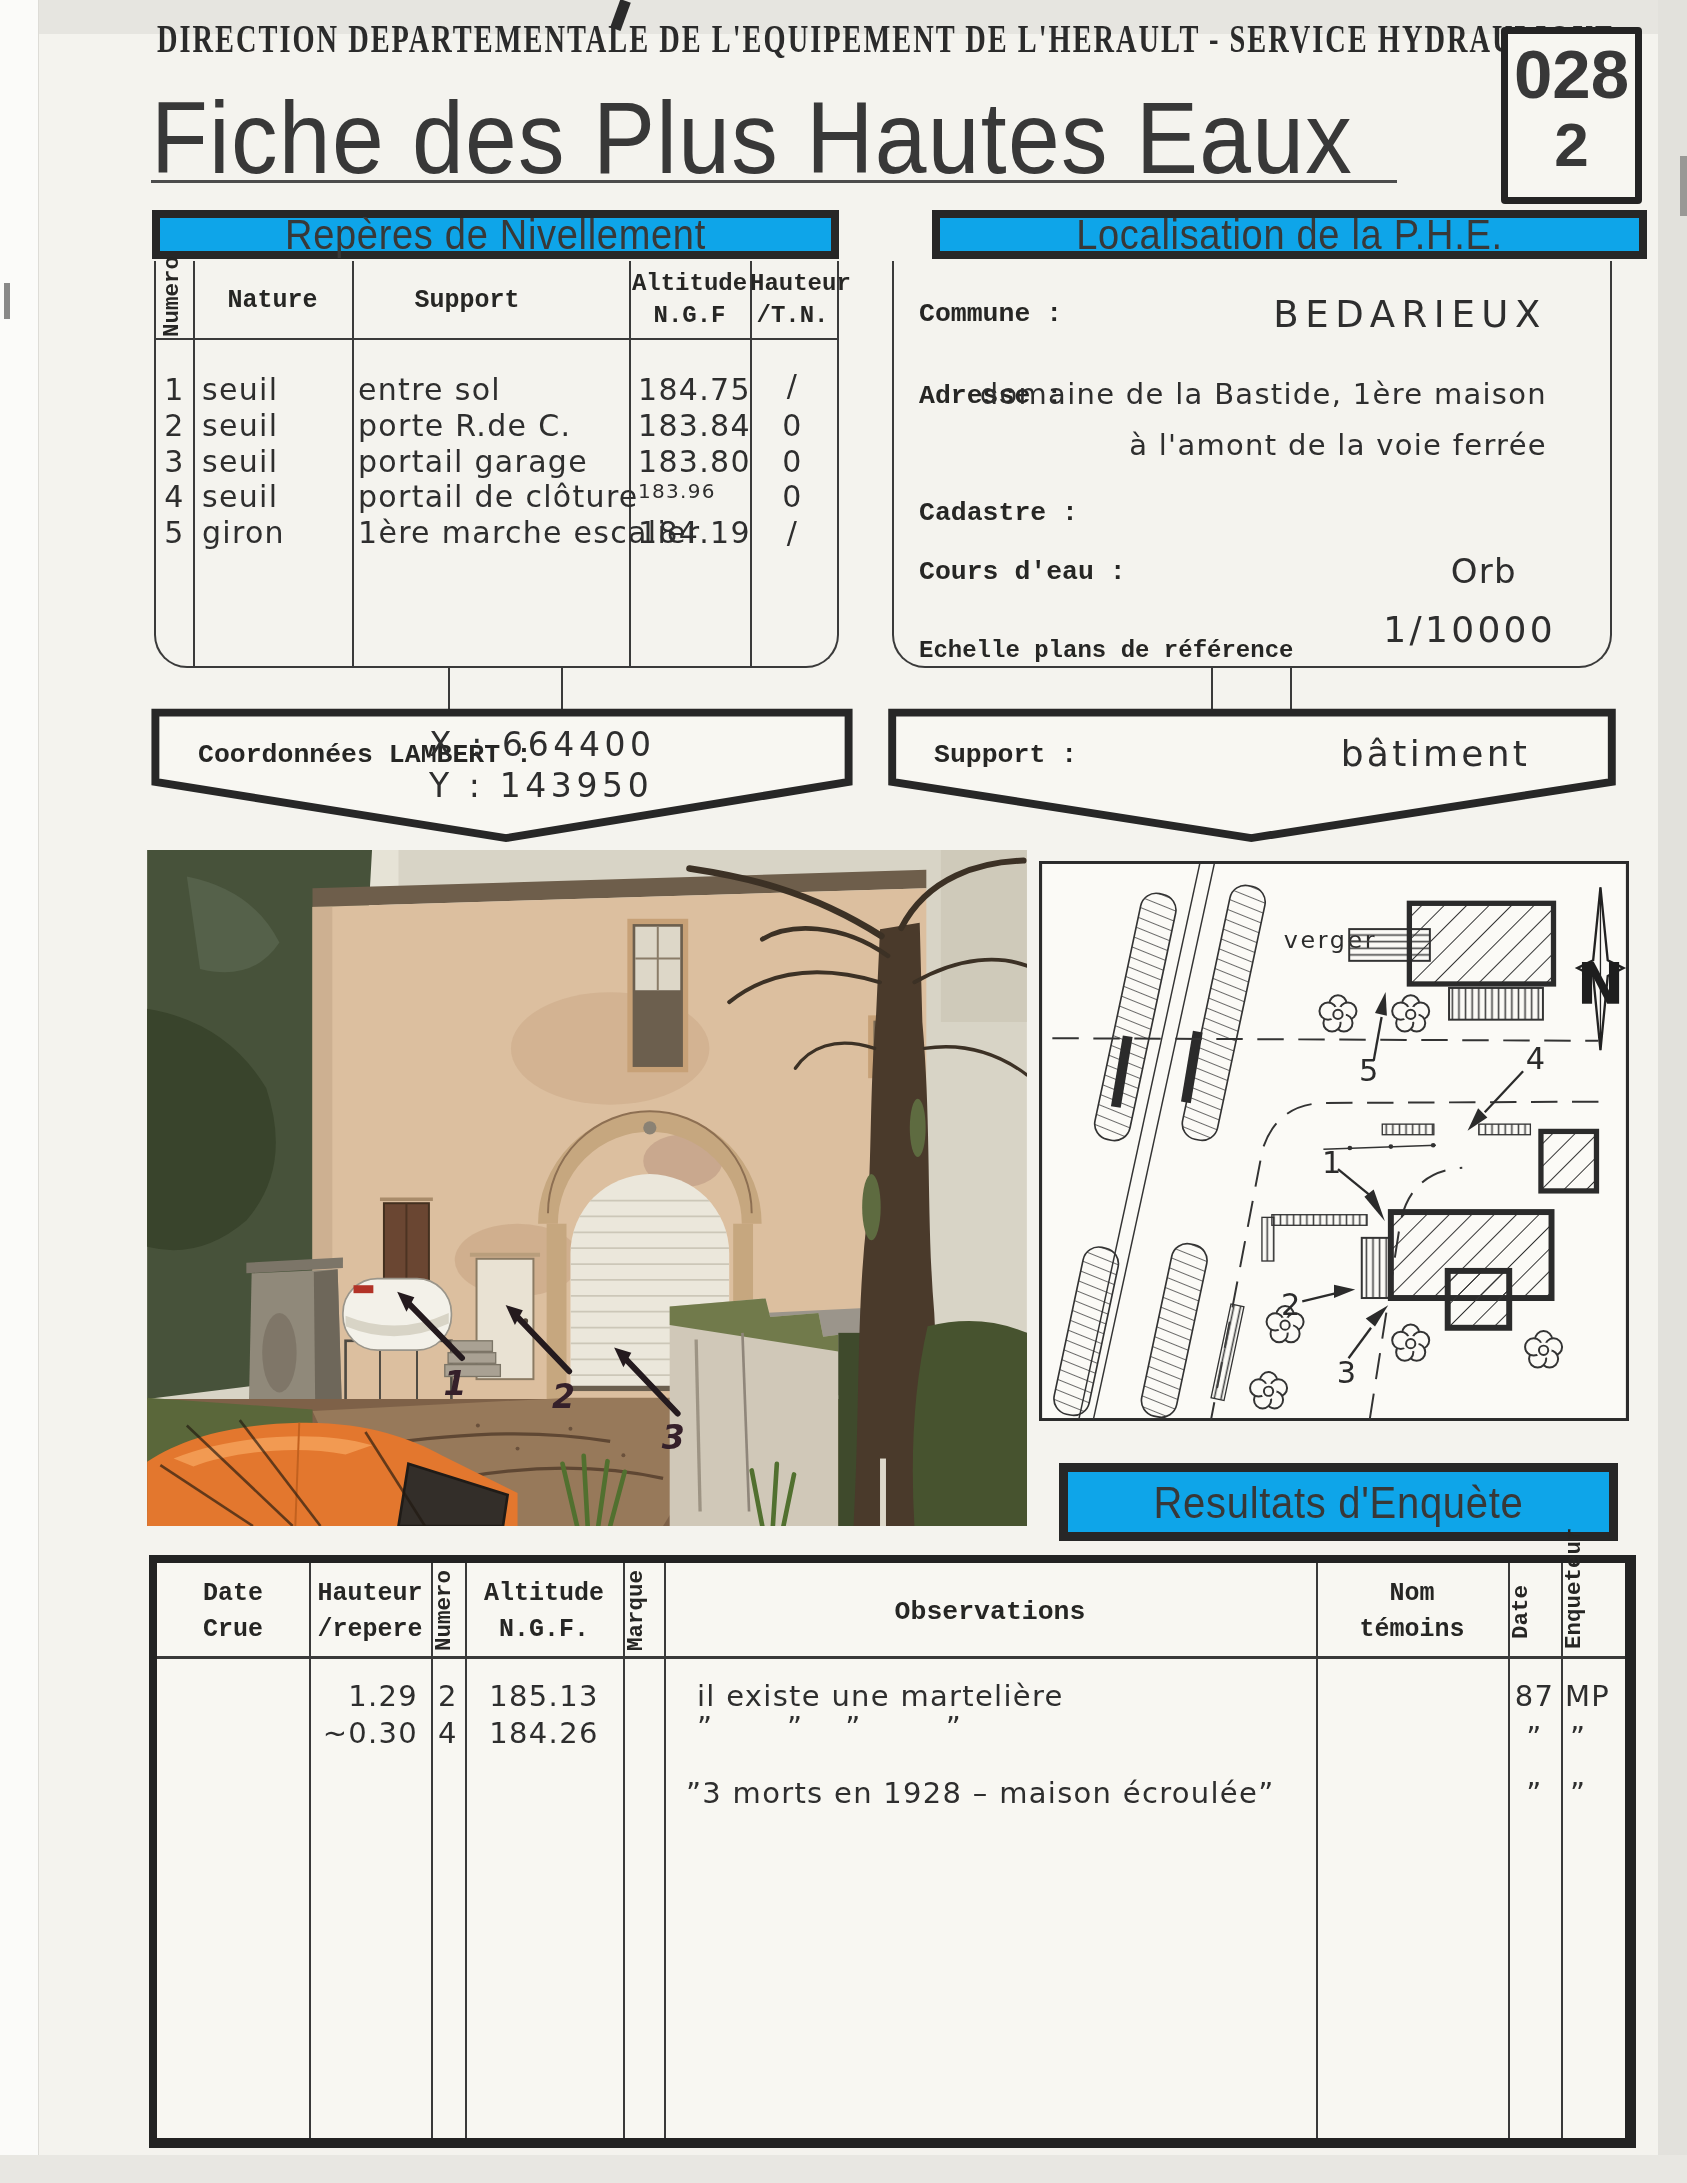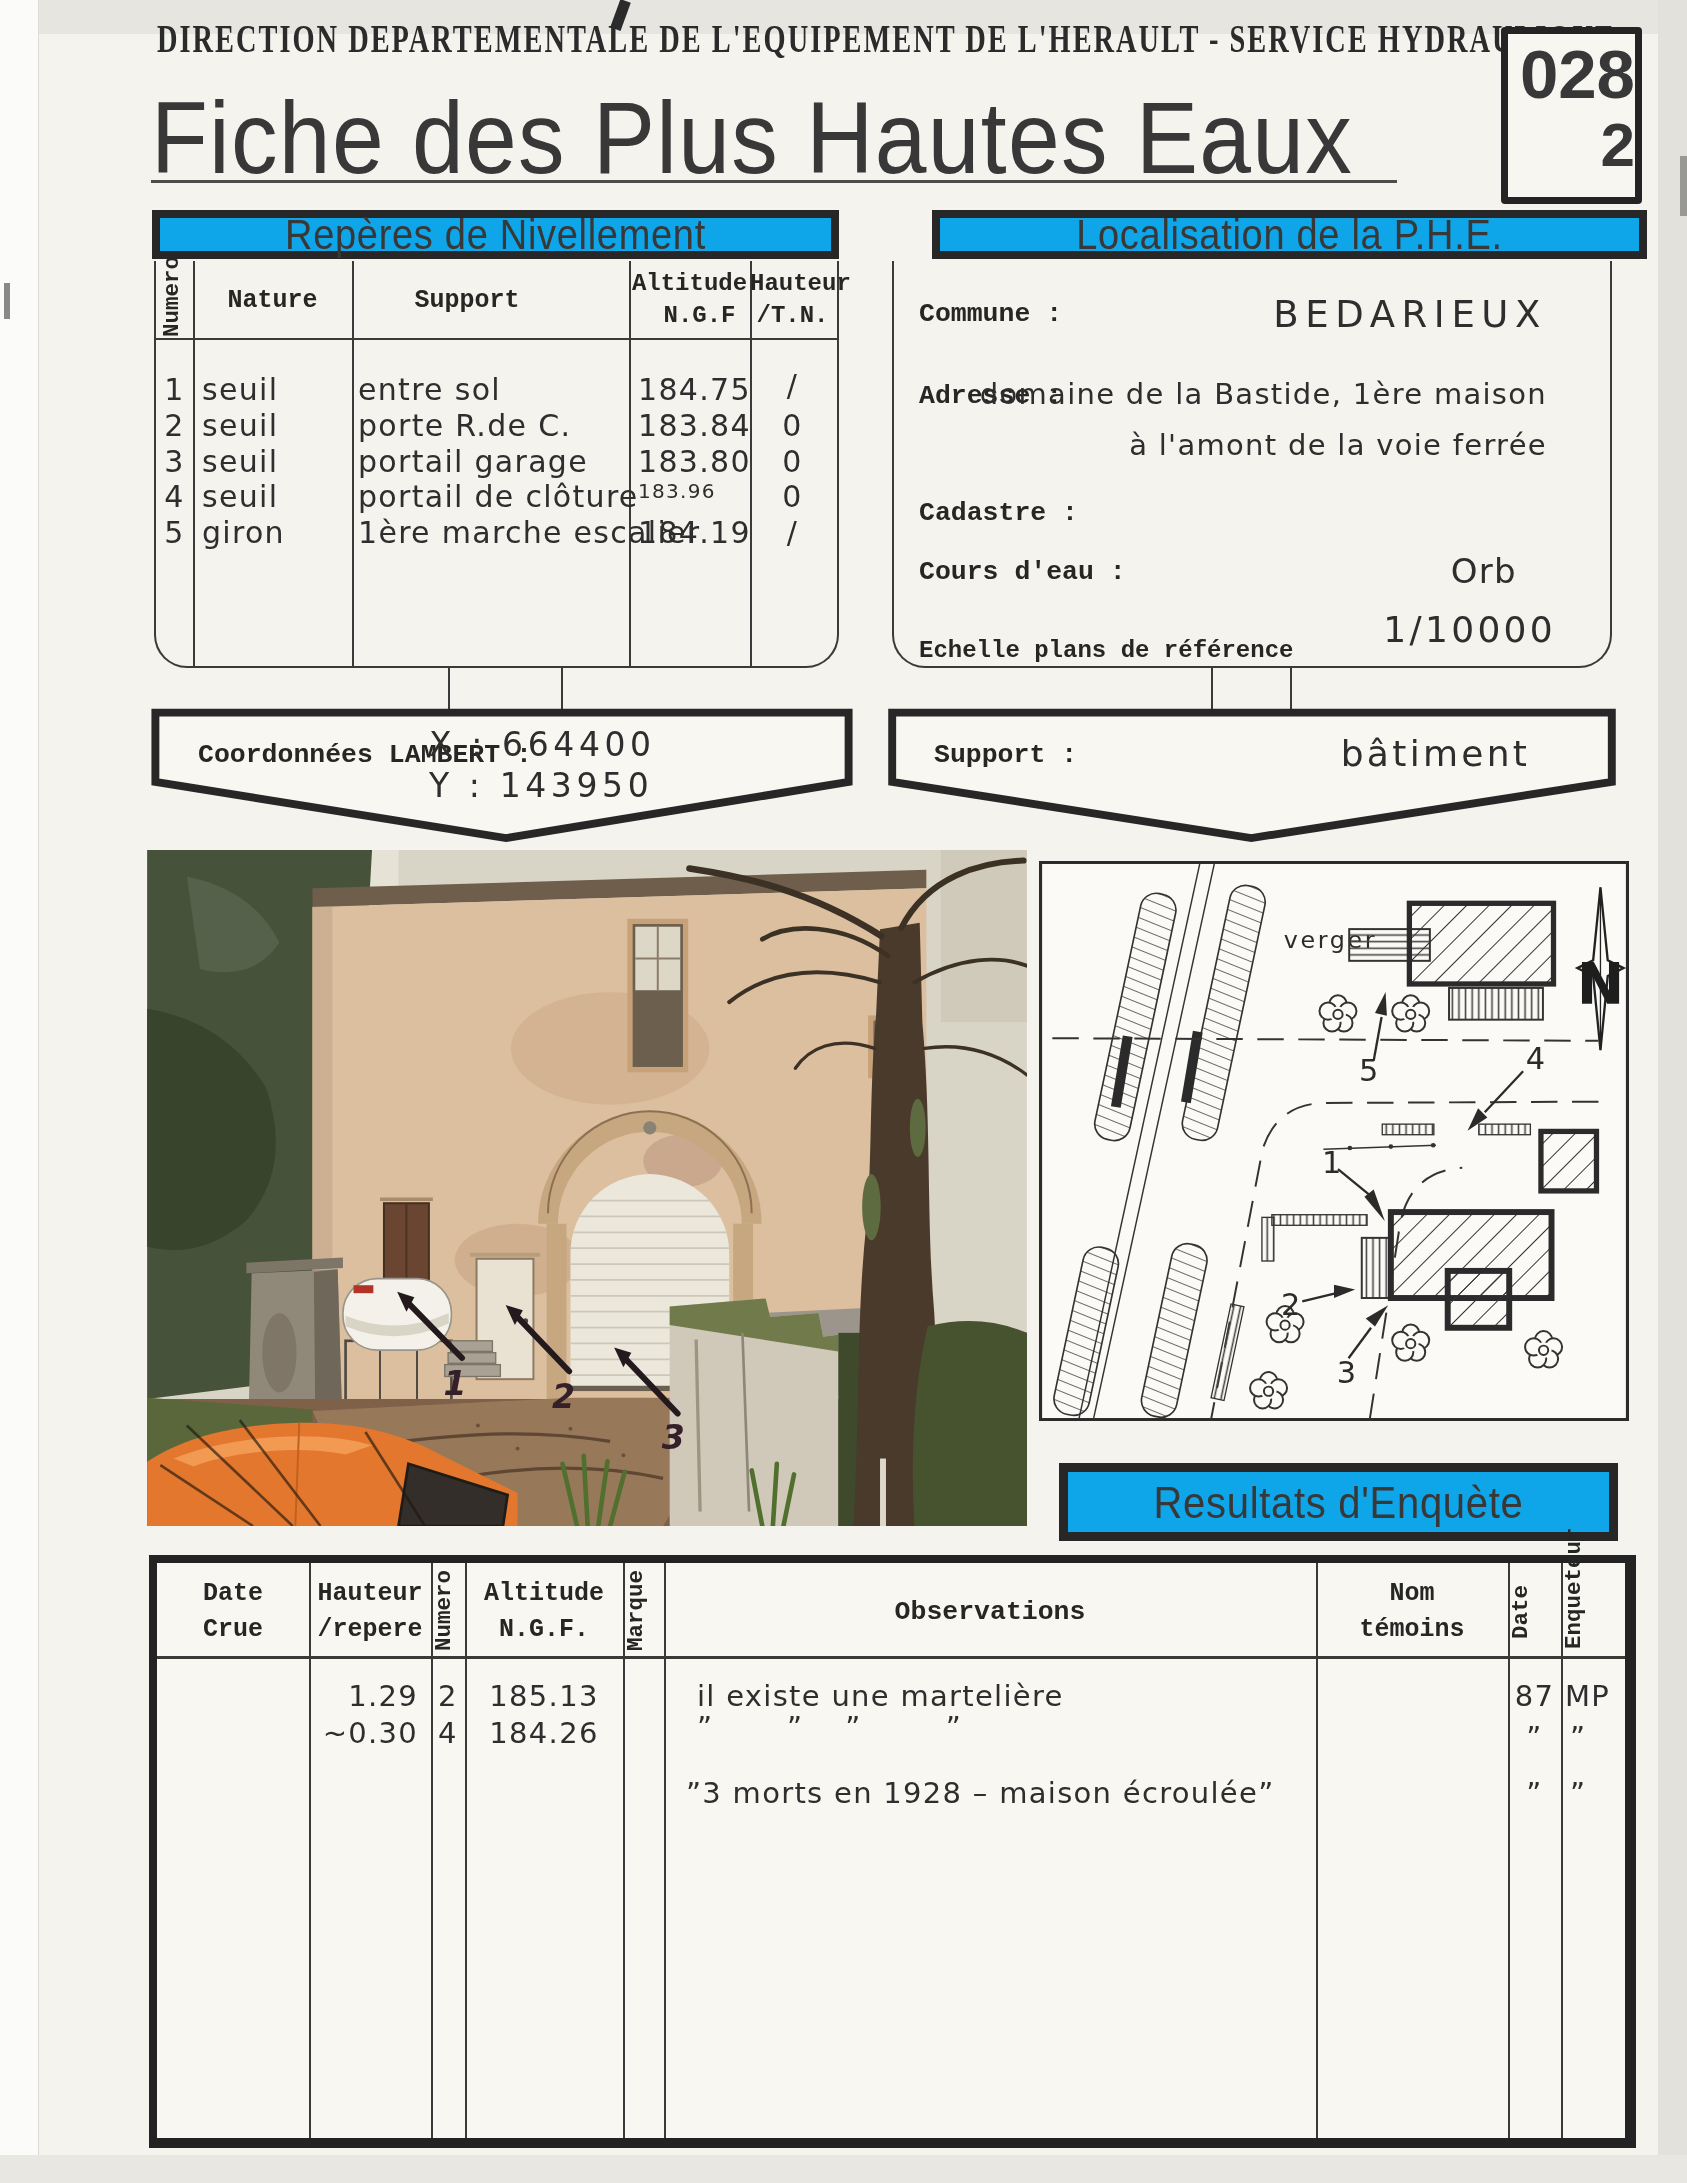--- a/index.html
+++ b/index.html
@@ -42,21 +42,21 @@
   <div class="abs edge-top"></div>
   <div class="abs edge-left"></div>
   <div class="abs edge-right"></div>
   <div class="abs edge-bottom"></div>
   <div class="abs speck" style="left:615px;top:0px;width:10.6px;height:30px;transform:rotate(20deg);"></div>
   <div class="abs speck" style="left:4px;top:283px;width:6px;height:36px;opacity:.55;"></div>
   <div class="abs speck" style="left:1680px;top:156px;width:6.6px;height:60px;opacity:.4;"></div>
 
   <div class="abs stamp" style="left:157px;top:17px;font-size:28.4px;">DIRECTION DEPARTEMENTALE DE L'EQUIPEMENT DE L'HERAULT - SERVICE HYDRAULIQUE</div>
 
-  <div class="abs" style="left:1501px;top:26.5px;width:127px;height:163px;border:7.3px solid #242424;border-radius:4px;background:#f7f6f1;text-align:right;">
+  <div class="abs" style="left:1501px;top:26.5px;width:127px;height:163px;border:7.3px solid #242424;border-radius:4px;background:#f7f6f1;text-align:center;">
     <div class="disp" style="font-size:69px;font-weight:600;line-height:74px;margin-top:4px;">028</div>
     <div class="disp" style="font-size:62px;font-weight:600;line-height:66px;">2</div>
   </div>
 
   <div class="abs disp" style="left:151px;top:79px;font-size:93px;letter-spacing:1.3px;transform:scaleY(1.1);transform-origin:left top;">Fiche des Plus Hautes Eaux</div>
   <div class="abs" style="left:151px;top:180px;width:1246px;height:2.6px;background:#4c4c4c;"></div>
 
   <div class="abs titlebox" style="left:152px;top:210px;width:671px;height:33px;">
     <span class="t disp">Repères de Nivellement</span>
   </div>
@@ -65,21 +65,21 @@
     <div class="vline" style="left:37px;"></div>
     <div class="vline" style="left:196px;"></div>
     <div class="vline" style="left:473px;"></div>
     <div class="vline" style="left:594px;"></div>
     <div class="hline" style="top:77px;"></div>
 
     <div class="abs mono vtext" style="left:2.6px;top:2.6px;height:73px;width:33px;font-size:22.5px;text-align:center;">Numero</div>
     <div class="abs mono cellc" style="left:37px;width:159px;top:25px;font-size:25px;">Nature</div>
     <div class="abs mono cellc" style="left:196px;width:230px;top:25px;font-size:25px;">Support</div>
     <div class="abs mono cellc" style="left:473px;width:121px;top:9.3px;font-size:24px;">Altitude</div>
-    <div class="abs mono cellc" style="left:473px;width:121px;top:41px;font-size:24px;padding-left:10px;">N.G.F</div>
+    <div class="abs mono cellc" style="left:473px;width:121px;top:41px;font-size:24px;">N.G.F</div>
     <div class="abs mono cellc" style="left:594px;width:85px;top:9.3px;font-size:24px;">Hauteur</div>
     <div class="abs mono cellc" style="left:594px;width:85px;top:41px;font-size:24px;">/T.N.</div>
 
     <div class="abs plot cellc" style="left:0;width:37px;top:111px;font-size:30px;">1</div>
     <div class="abs plot" style="left:46px;top:111px;font-size:30px;">seuil</div>
     <div class="abs plot" style="left:202px;top:111px;font-size:30px;">entre sol</div>
     <div class="abs plot" style="left:482px;top:111px;font-size:30px;">184.75</div>
     <div class="abs plot cellc" style="left:594px;width:85px;top:107px;font-size:30px;">/</div>
 
     <div class="abs plot cellc" style="left:0;width:37px;top:147px;font-size:30px;">2</div>

